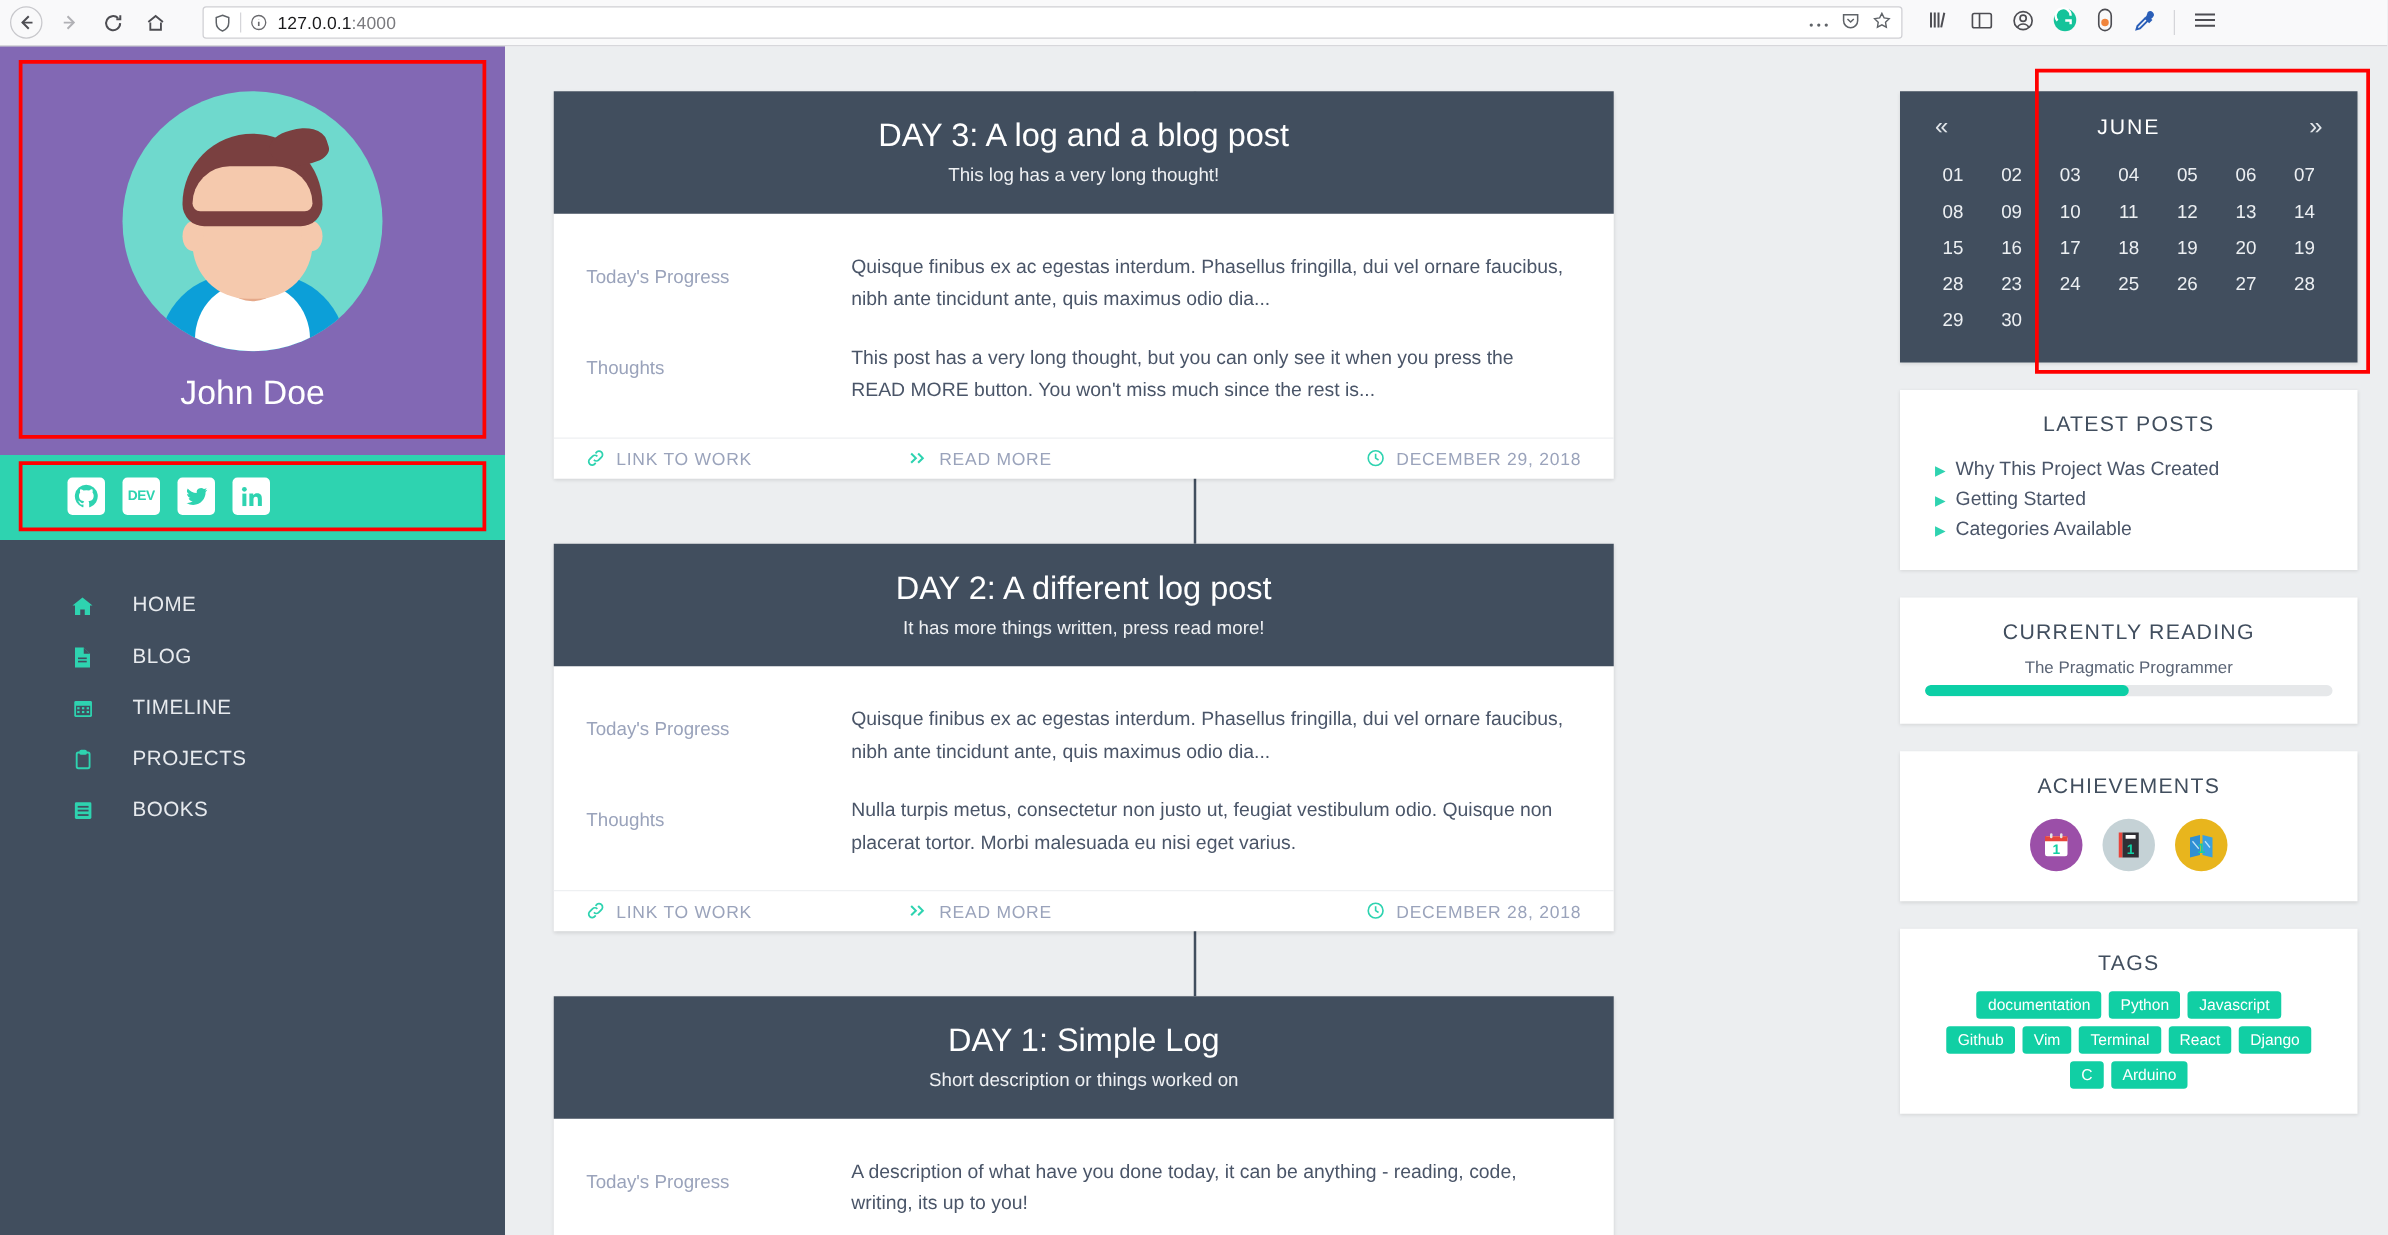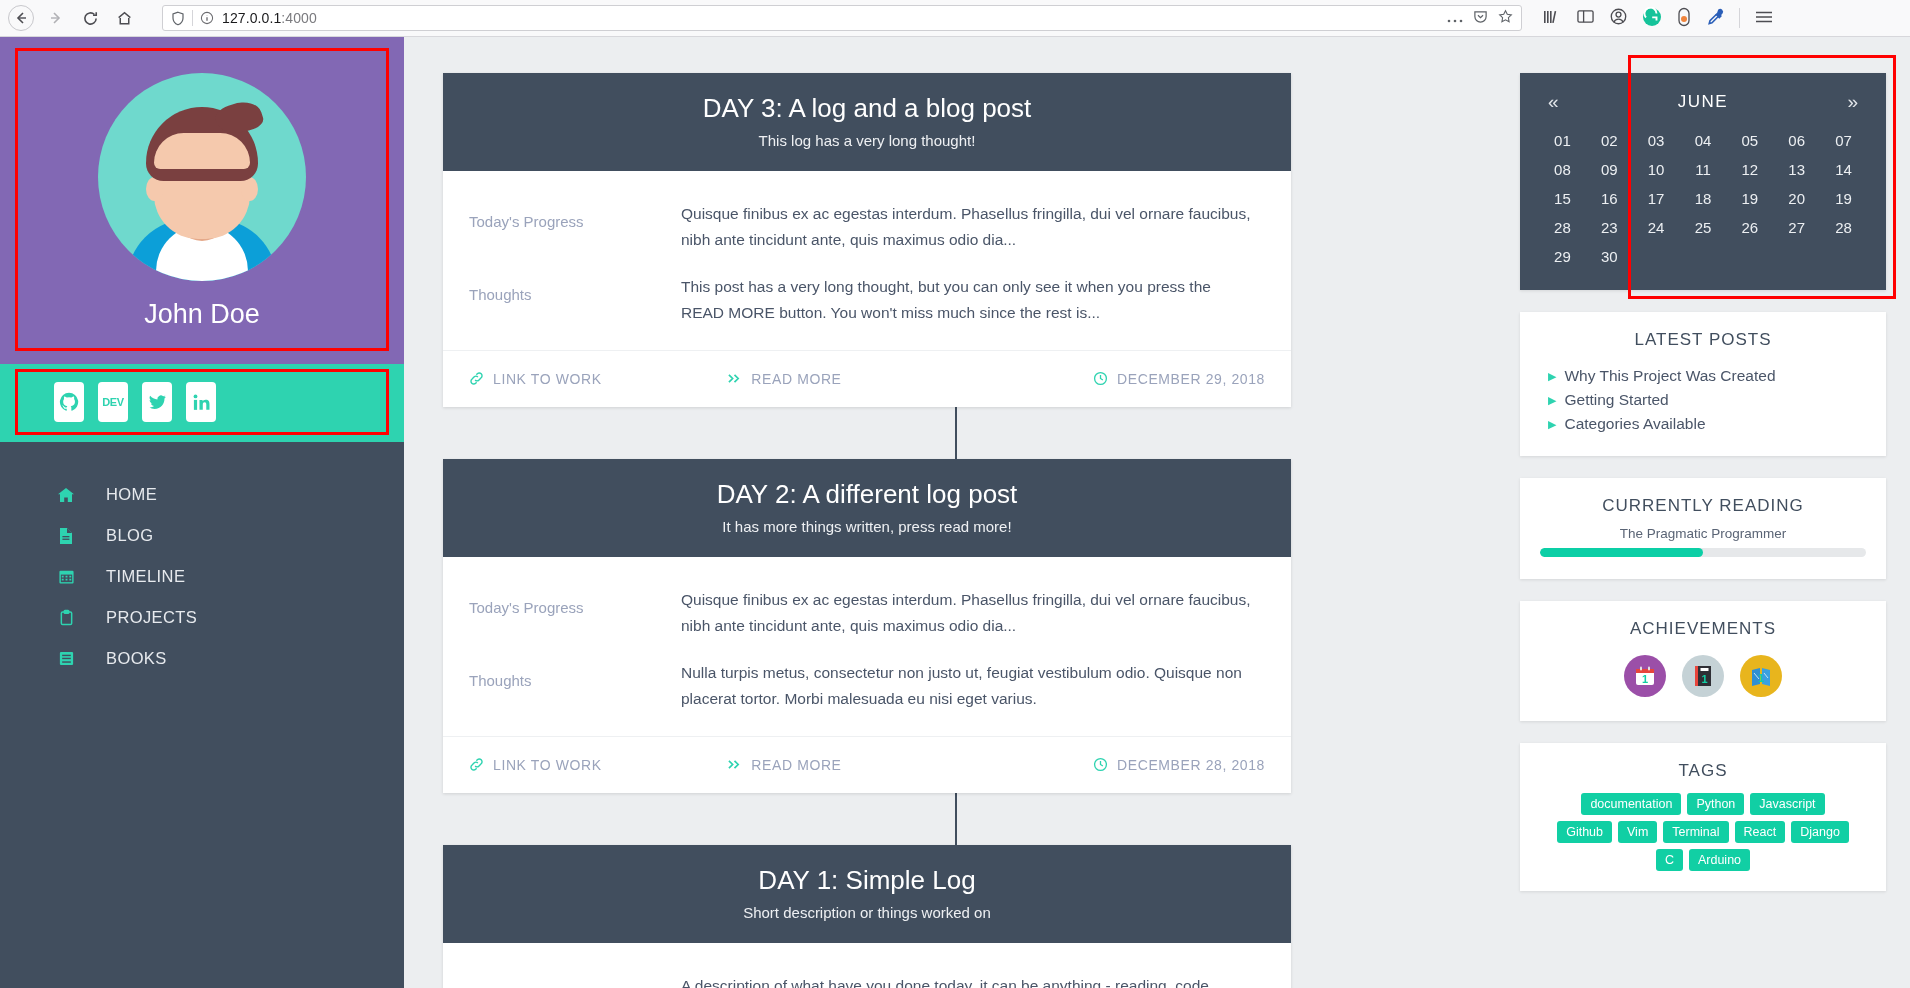--- a/index.html
+++ b/index.html
@@ -102,21 +102,21 @@
     background:#7a4040; border-radius: 40% 60% 30% 70%; transform: rotate(-18deg);
   }
   .profile-name { color:#fff; font-size: 27px; margin-top: 18px; font-weight: 400; }
 
   .socials-band { background:#2ed3b0; padding: 8px 0 10px; display:flex; justify-content:center; }
   .socials-inner {
     width: 368px; padding: 10px 0; display:flex; align-items:center; gap: 14px;
     padding-left: 36px;
   }
   .social-icon {
-    width: 30px; height: 40px; background:#fff; border-radius: 4px;
+    width: 30px; height: 30px; background:#fff; border-radius: 4px;
     display:flex; align-items:center; justify-content:center; color:#2ed3b0;
   }
   .social-icon.dev { font-size: 11px; font-weight: 700; letter-spacing:-.3px; }
 
   .nav-menu { padding-top: 32px; }
   .nav-item {
     display:flex; align-items:center; gap: 30px;
     padding: 11px 0 11px 56px; color:#e7eaee; font-size: 16.5px; letter-spacing:.4px;
   }
   .nav-item .nicon { color:#2ed3b0; width:20px; display:flex; align-items:center; justify-content:center; }
@@ -134,21 +134,21 @@
   }
   .card-head { background:#414e5e; padding: 20px 0 22px; text-align:center; }
   .card-title { color:#fff; font-size: 26px; font-weight: 400; }
   .card-sub { color:#eef0f3; font-size: 15px; margin-top: 8px; }
   .card-body { padding: 22px 26px 10px; }
   .row { display:flex; padding: 8px 0 14px; }
   .row-label { width: 212px; flex:0 0 212px; color:#9aa3bb; font-size: 15px; padding-top:12px;}
   .row-text { flex:1; color:#4a5568; line-height: 1.66; font-size: 15.5px; padding-right: 10px;}
   .card-foot {
     display:flex; align-items:center; border-top:1px solid #eef0f2;
-    padding: 20px 26px; font-size: 14px; letter-spacing: .6px;
+    padding: 8px 26px; font-size: 14px; letter-spacing: .6px;
   }
   .foot-item { display:flex; align-items:center; gap: 9px; color:#9aa3bb; }
   .foot-item .ficon { color:#2ed3b0; display:flex; align-items:center; }
   .foot-link { flex: 0 0 auto; }
   .foot-mid { margin: 0 auto; }
   .foot-date { margin-left: auto; }
 
   
   .rail { width: 404px; flex:0 0 404px; padding: 36px 24px 0 14px; }
   .widget { background:#fff; box-shadow:0 1px 3px rgba(0,0,0,.10); margin-bottom: 22px; }

